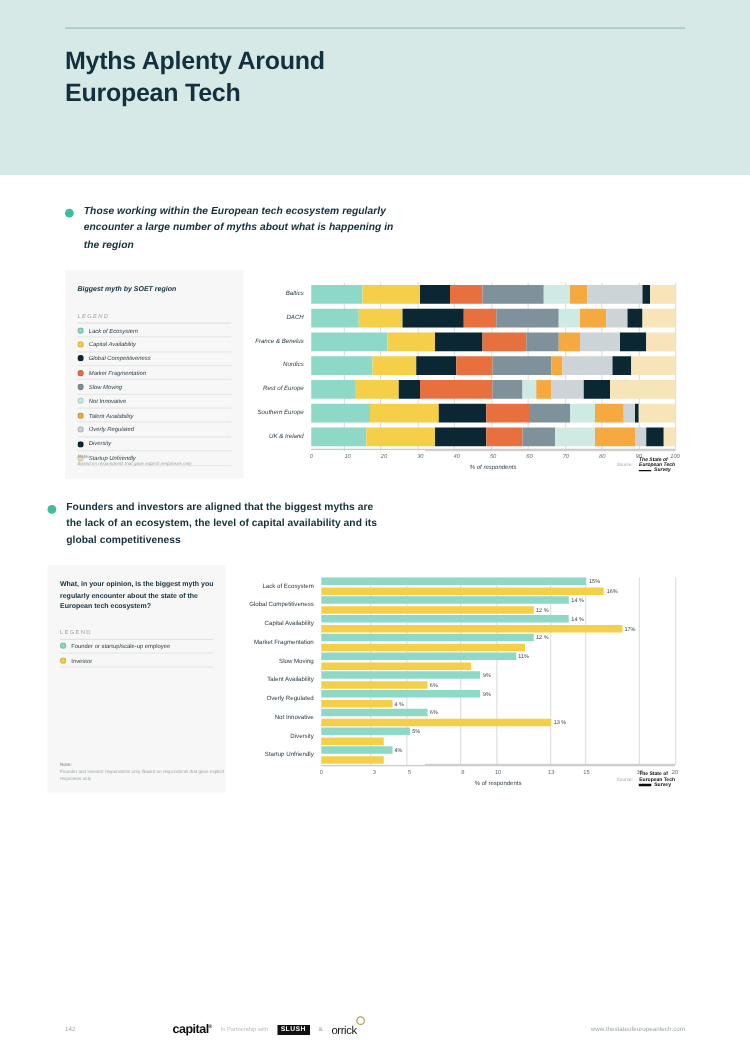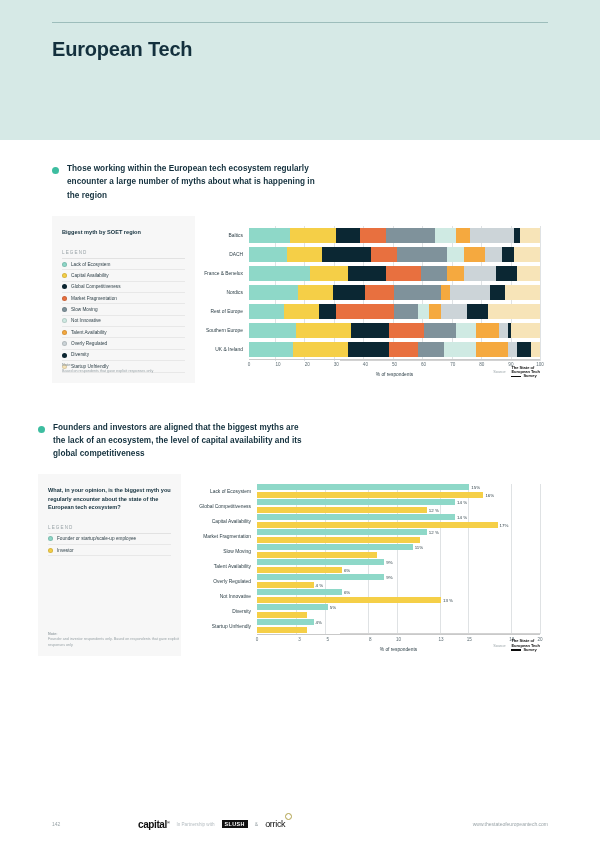--- a/index.html
+++ b/index.html
@@ -37,22 +37,22 @@
     font-size:20px;
     font-weight:700;
     line-height:1.28;
     color:#13303d;
     margin:0;
     letter-spacing:-0.2px;
   }
 
   
   .section { padding:0 52px; }
-  .section-1 { margin-top:22px; }
-  .section-2 { margin-top:38px;padding-left:38px; }
+  .section-1 { margin-top:22px;font-style:italic; }
+  .section-2 { margin-top:16px;padding-left:38px; }
 
   .bullet-block {
     display:flex;
     gap:8px;
     align-items:flex-start;
   }
   .bullet-dot {
     width:7px; height:7px; border-radius:50%;
     background:#3dbda0;
     margin-top:5px;
@@ -296,20 +296,21 @@
     border-radius:50%;
   }
   .foot-url { font-size:5px; color:#9aa4a8; }
 </style>
 </head>
 <body>
 
 <div class="header">
   <hr class="header-rule">
   <div class="header-title">
+    <div>Myths Aplenty Around</div>
     <div>European Tech</div>
   </div>
 </div>
 
 <div class="section section-1">
   <div class="bullet-block">
     <span class="bullet-dot"></span>
     <div class="bullet-text">Those working within the European tech ecosystem regularly encounter a large number of myths about what is happening in the region</div>
   </div>
 

